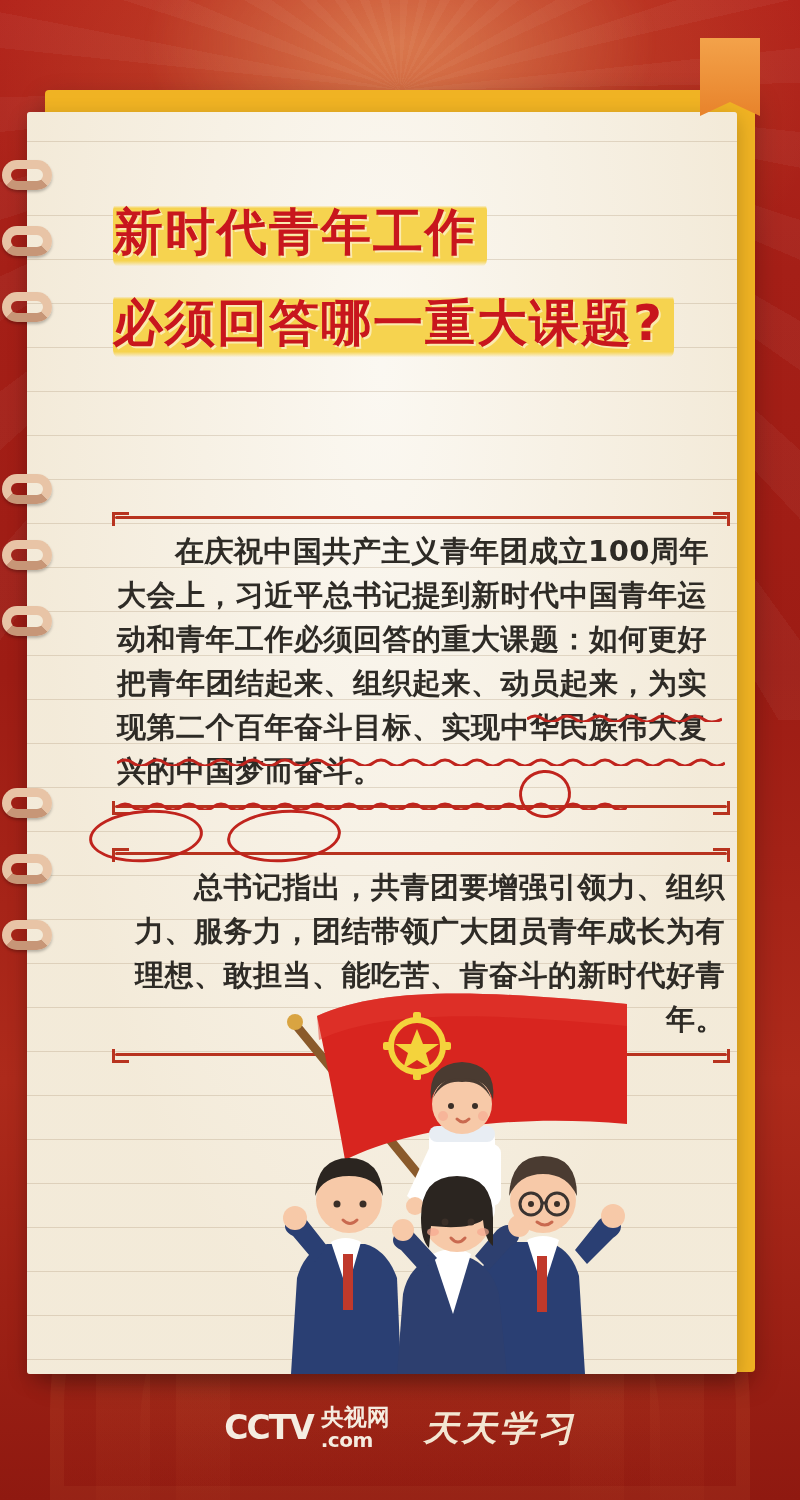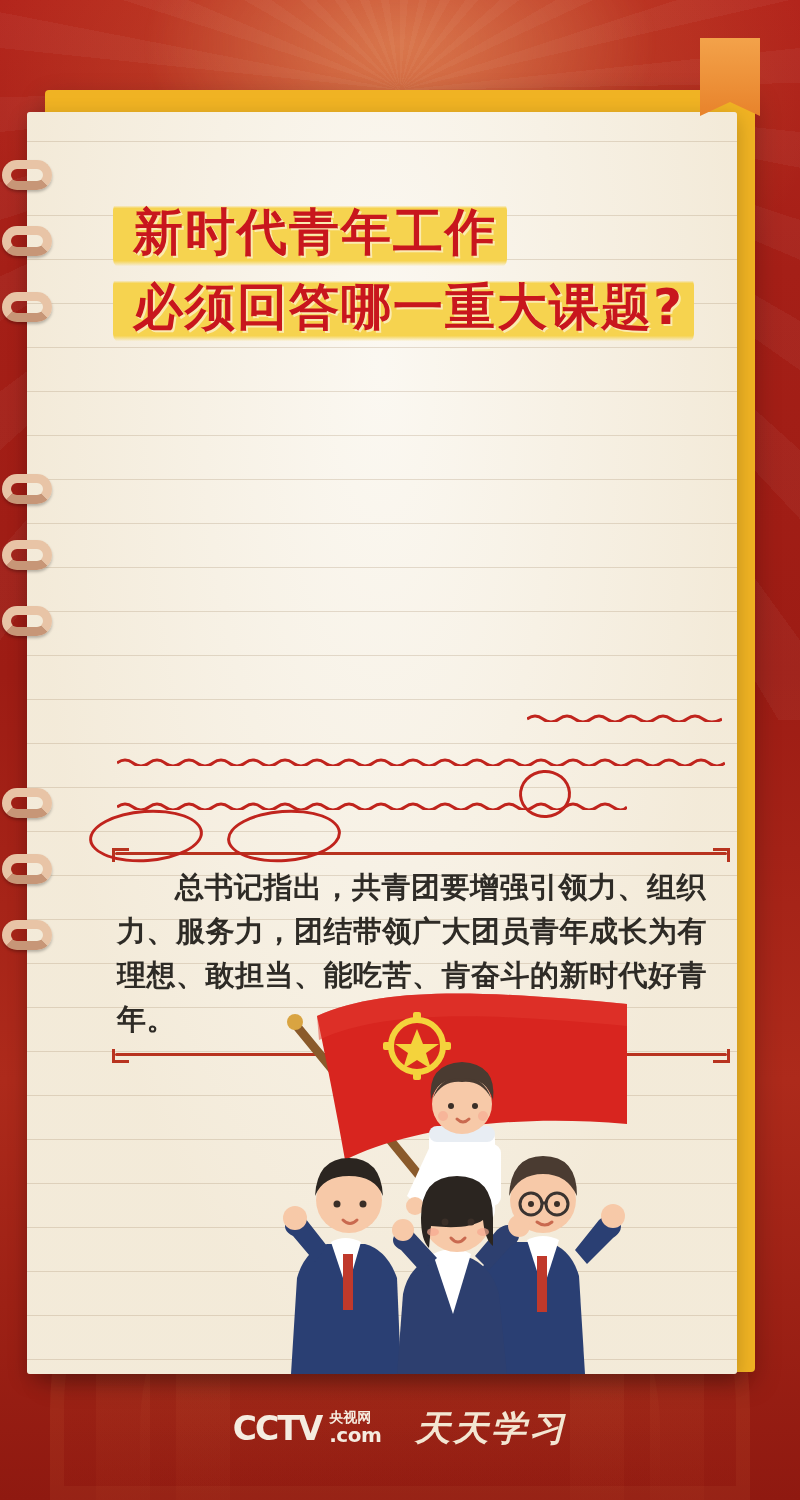--- a/index.html
+++ b/index.html
@@ -176,29 +176,29 @@
     z-index: 6;
   }
   .title-line {
     font-family: "DejaVu Sans", "Liberation Sans", sans-serif;
     font-weight: bold;
     font-size: 50px;
     letter-spacing: 2px;
     color: #c8161d;
     line-height: 1.22;
     display: inline-block;
-    padding: 2px 10px 6px 20px;
+    padding: 2px 10px 6px 0;
     border-radius: 10px;
     text-shadow: 2px 2px 0 rgba(255,255,255,0.55);
   }
   .title-line.l1 {
     background: linear-gradient(180deg, rgba(247,214,92,0.0) 8%, #f6d34f 12%, #f6d34f 88%, rgba(247,214,92,0.0) 96%);
   }
   .title-line.l2 {
-    margin-top: 6px;
+    margin-top: 22px;
     background: linear-gradient(180deg, rgba(247,214,92,0.0) 8%, #f6d34f 12%, #f6d34f 88%, rgba(247,214,92,0.0) 96%);
   }
 
   
   .para-block {
     position: absolute;
     left: 88px;
     width: 612px;
     z-index: 5;
   }
@@ -227,21 +227,21 @@
     font-family: "DejaVu Sans", "Liberation Sans", sans-serif;
     font-size: 29px;
     font-weight: bold;
     line-height: 44px;
     color: #2e2b26;
     text-indent: 58px;
     letter-spacing: 0.5px;
     padding: 10px 2px 12px 2px;
   }
   #block1 { top: 404px; }
-  #block2 { top: 740px; }
+  #block2 { top: 740px; text-align: right; }
   .wave {
     position: absolute;
     height: 10px;
     z-index: 7;
     pointer-events: none;
     overflow: hidden;
   }
   .wave svg { display: block; }
 
   
@@ -288,21 +288,21 @@
     font-size: 33px;
     letter-spacing: -2px;
     color: #f5ece0;
   }
   .cctv-sub {
     display: flex;
     flex-direction: column;
     line-height: 1.05;
     font-family: "DejaVu Sans", "Liberation Sans", sans-serif;
   }
-  .cctv-cn { font-size: 14px; font-weight: bold; color: #f5ece0; }
+  .cctv-cn { font-size: 23px; font-weight: bold; color: #f5ece0; }
   .cctv-en { font-size: 20px; font-weight: bold; color: #f5ece0; letter-spacing: -0.5px;}
   .brand-cn {
     font-family: "DejaVu Serif", "Liberation Serif", serif;
     font-size: 35px;
     font-weight: bold;
     font-style: italic;
     color: #f3e6d2;
     letter-spacing: 3px;
     margin-left: 8px;
   }
@@ -327,20 +327,25 @@
   <div class="paper">
     <div class="paper-tint"></div>
     <div class="paper-lines"></div>
 
     <div class="title-wrap">
       <div class="title-line l1">新时代青年工作</div>
       <br>
       <div class="title-line l2">必须回答哪一重大课题?</div>
     </div>
 
+    <div class="para-block" id="block1">
+      <div class="rule top"></div>
+      <div class="para-text">在庆祝中国共产主义青年团成立100周年大会上，习近平总书记提到新时代中国青年运动和青年工作必须回答的重大课题：如何更好把青年团结起来、组织起来、动员起来，为实现第二个百年奋斗目标、实现中华民族伟大复兴的中国梦而奋斗。</div>
+      <div class="rule bottom"></div>
+    </div>
 
     <div class="wave" style="left:500px; top:600px; width:195px;">
       <svg width="195" height="10" viewBox="0 0 195 10" preserveAspectRatio="none">
         <path d="M0 7 Q 8 1 16 7 T 32 7 T 48 7 T 64 7 T 80 7 T 96 7 T 112 7 T 128 7 T 144 7 T 160 7 T 176 7 T 195 7" fill="none" stroke="#c0241d" stroke-width="3"></path>
       </svg>
     </div>
     <div class="wave" style="left:90px; top:644px; width:608px;">
       <svg width="608" height="10" viewBox="0 0 608 10" preserveAspectRatio="none">
         <path d="M0 7 Q 8 1 16 7 T 32 7 T 48 7 T 64 7 T 80 7 T 96 7 T 112 7 T 128 7 T 144 7 T 160 7 T 176 7 T 192 7 T 208 7 T 224 7 T 240 7 T 256 7 T 272 7 T 288 7 T 304 7 T 320 7 T 336 7 T 352 7 T 368 7 T 384 7 T 400 7 T 416 7 T 432 7 T 448 7 T 464 7 T 480 7 T 496 7 T 512 7 T 528 7 T 544 7 T 560 7 T 576 7 T 592 7 T 608 7" fill="none" stroke="#c0241d" stroke-width="3"></path>
       </svg>

